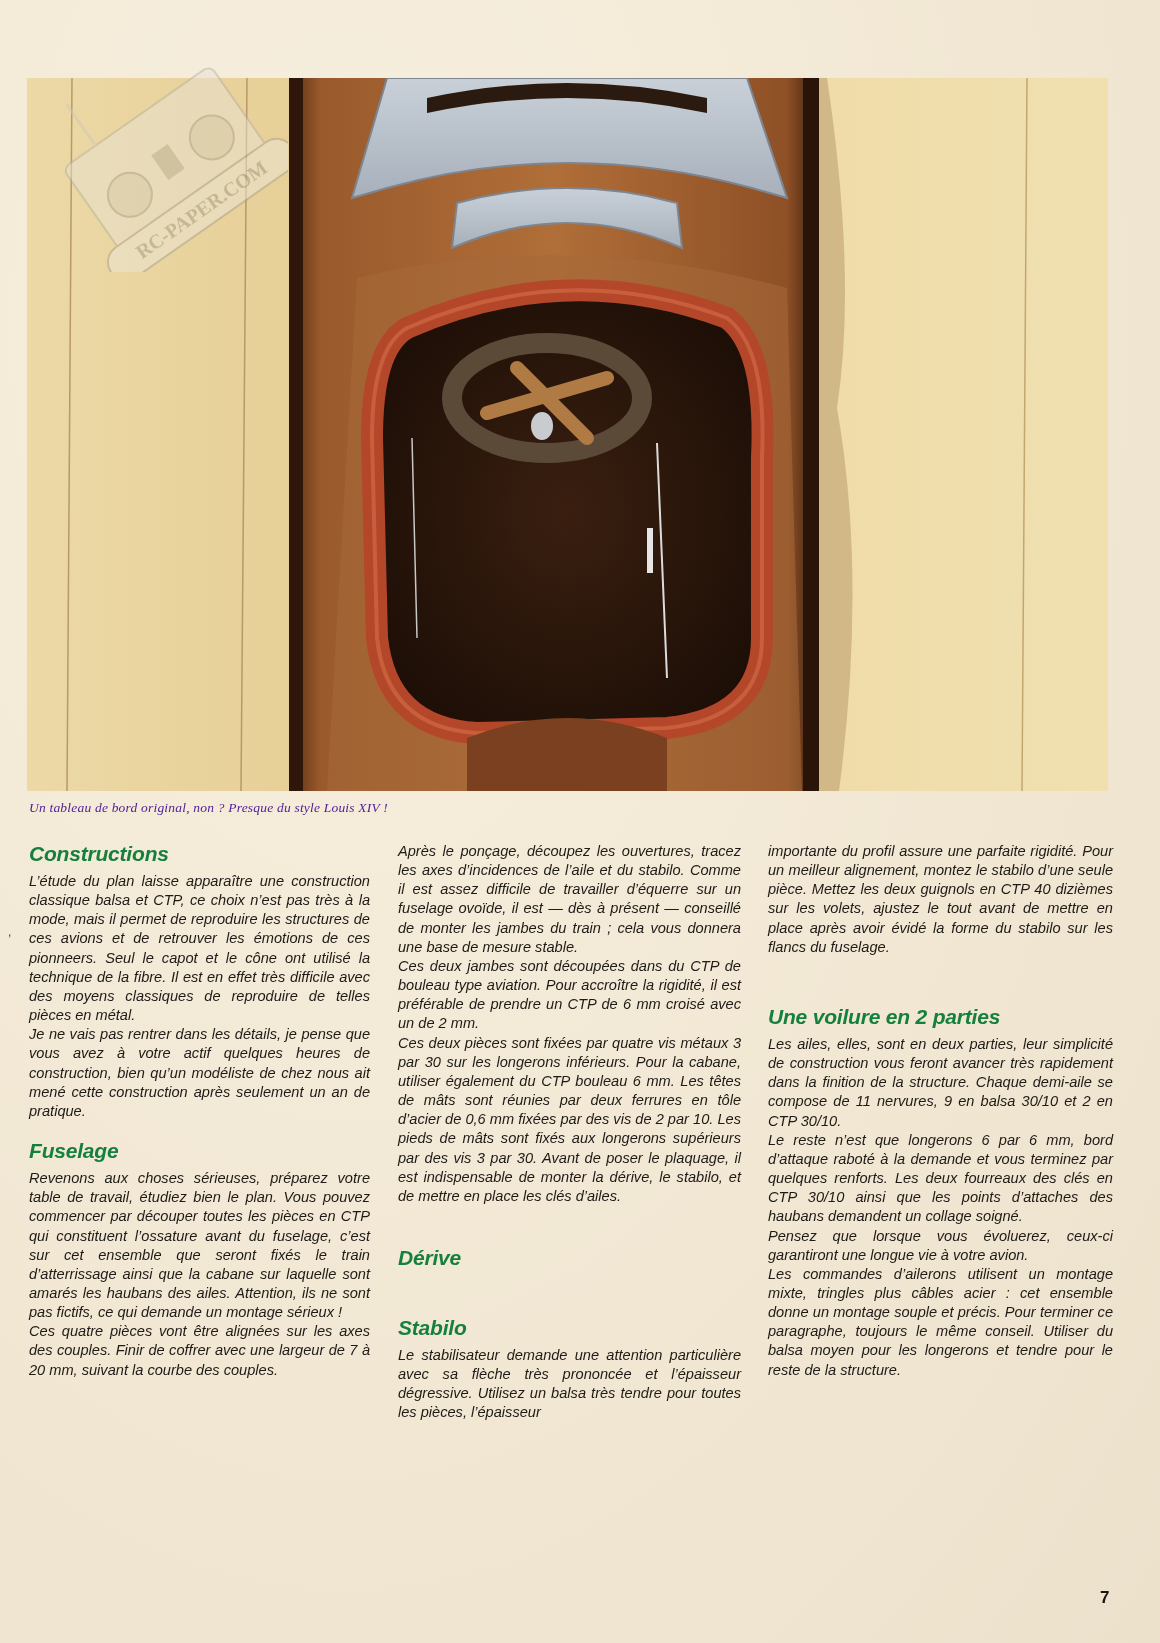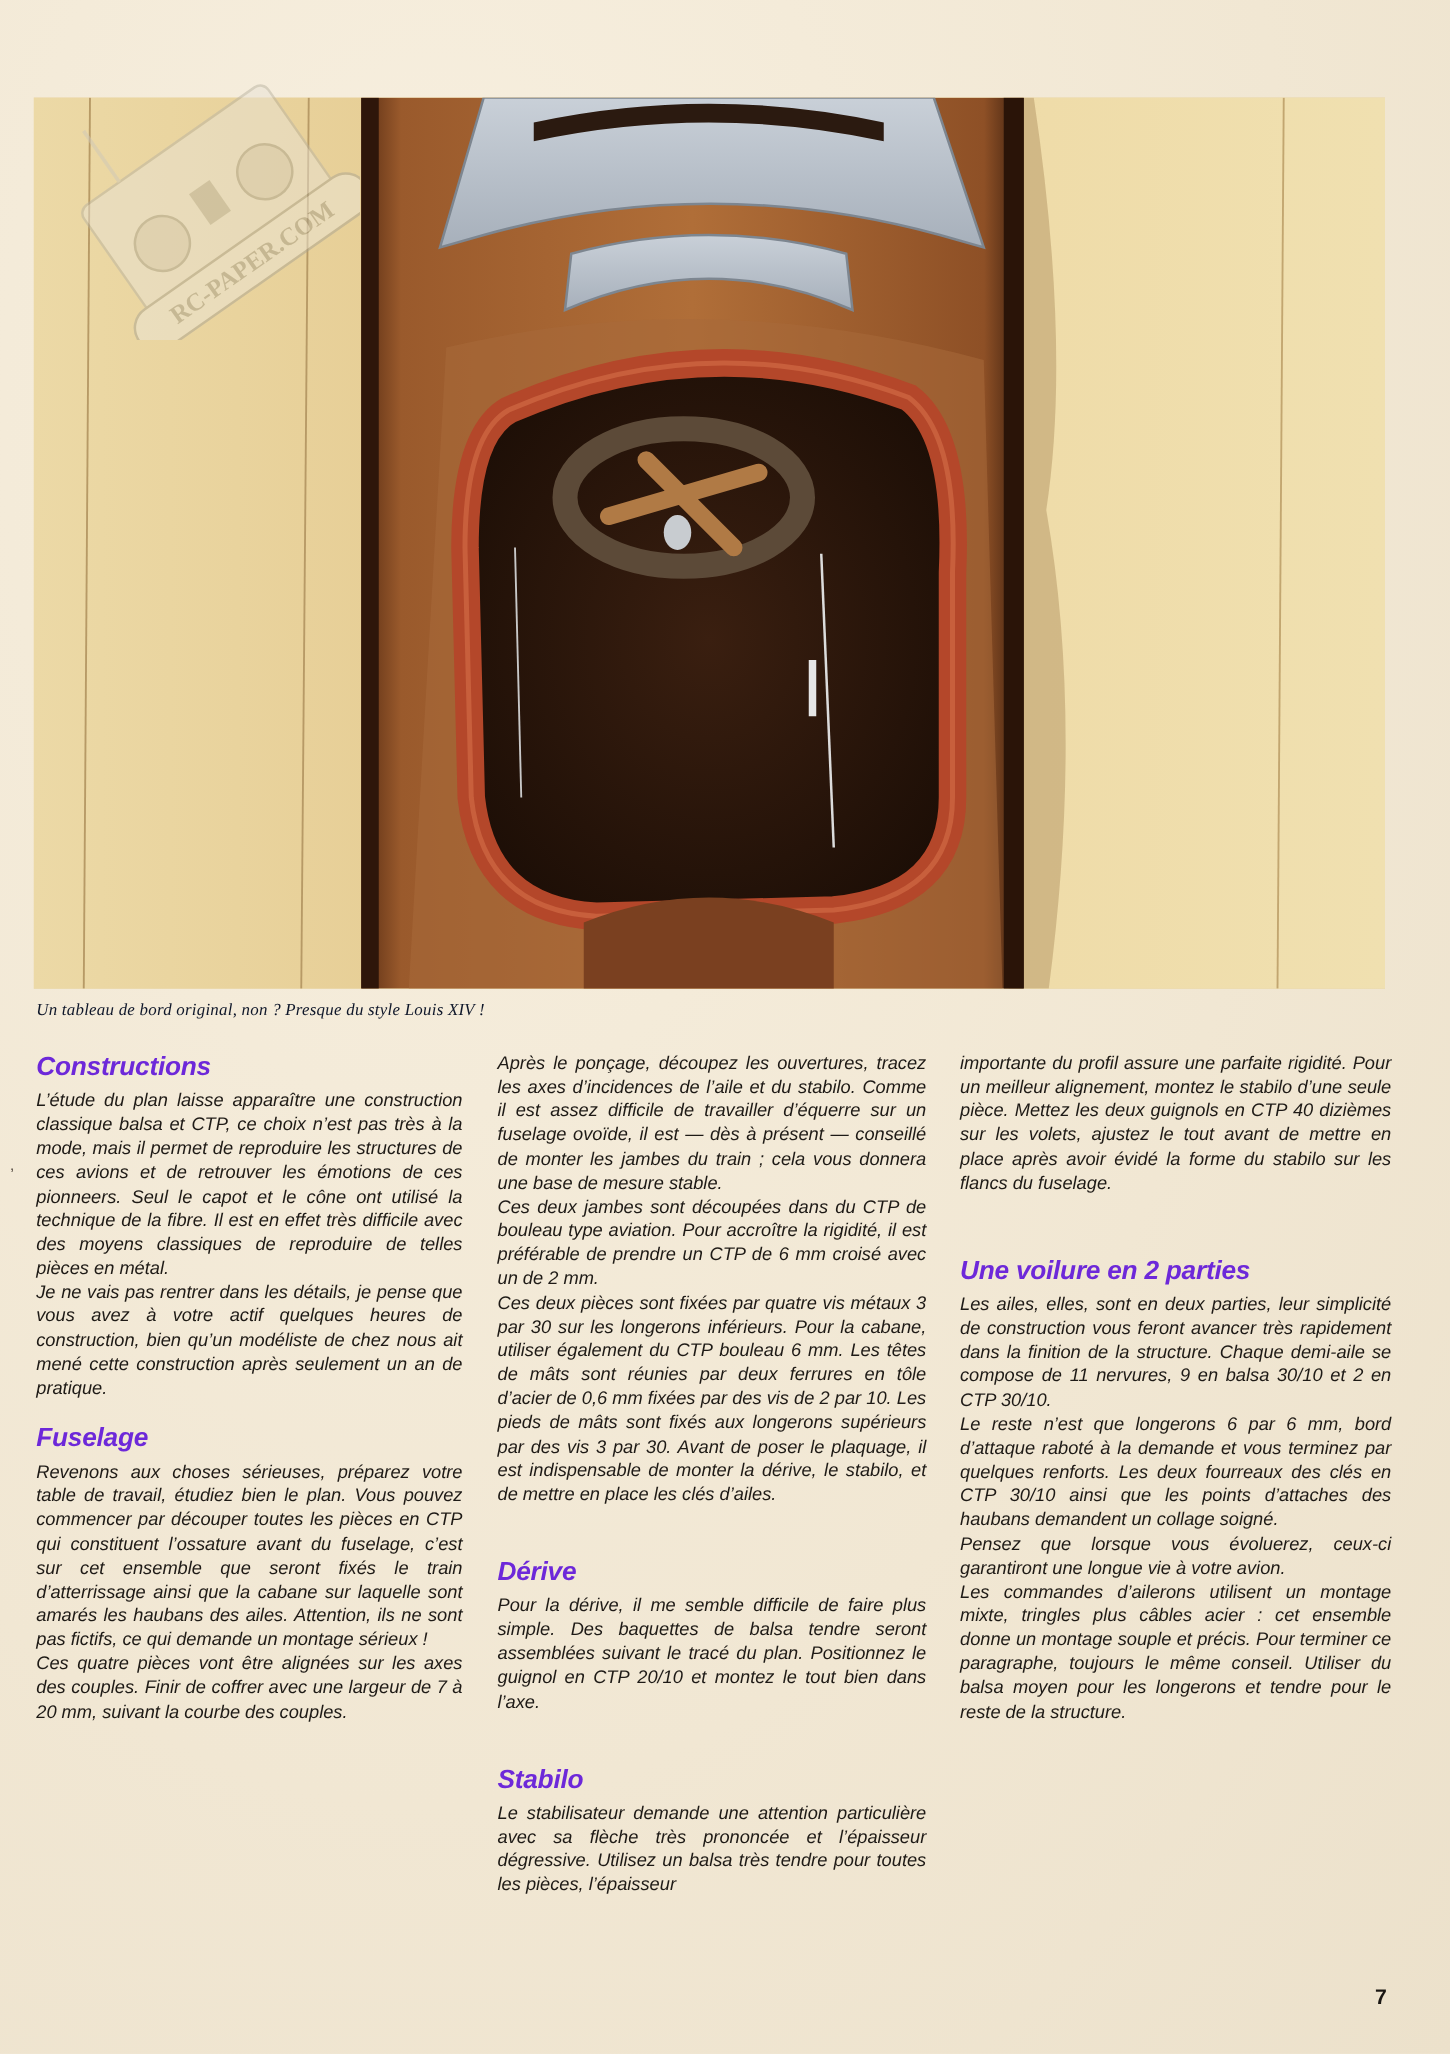--- a/index.html
+++ b/index.html
@@ -15,35 +15,35 @@
     overflow: hidden; background: #e9d6a6;
   }
   .photo svg { display: block; width: 100%; height: 100%; }
   .watermark {
     position: absolute; left: 48px; top: 52px; width: 240px; height: 220px;
     opacity: 0.55; pointer-events: none;
   }
   .caption {
     position: absolute; left: 29px; top: 800px; width: 1000px;
     font-family: "Liberation Serif", serif; font-style: italic; font-size: 13.5px;
-    color: #0f172a; letter-spacing: 0.2px;
+    color: #4c1d95; letter-spacing: 0.2px;
   }
   .col {
     position: absolute; top: 838px;
     font-size: 14.6px; line-height: 19.15px; text-align: justify;
     hyphens: manual;
   }
   .col1 { left: 29px; width: 341px; top: 842px; }
   .col2 { left: 398px; width: 343px; top: 842px; }
   .col3 { left: 768px; width: 345px; top: 842px; }
   .col p { margin: 0; font-style: italic; }
   h2 {
     font-family: "Liberation Sans", sans-serif;
     font-weight: bold; font-style: italic; font-size: 21px;
-    margin: 0 0 6px 0; letter-spacing: -0.2px; color: #6d28d9;
+    margin: 0 0 6px 0; letter-spacing: -0.2px; color: #15803d;
     line-height: 24px;
   }
   .gap-sm { height: 18px; }
   .gap-md { height: 40px; }
   .gap-lg { height: 48px; }
   .page-number {
     position: absolute; left: 1100px; top: 1588px;
     font-weight: bold; font-size: 17px; color: #1a1713;
   }
   .stray {
@@ -138,21 +138,20 @@
   <p>Revenons aux choses sérieuses, préparez votre table de travail, étudiez bien le plan. Vous pouvez commencer par découper toutes les pièces en CTP qui constituent l’ossature avant du fuselage, c’est sur cet ensemble que seront fixés le train d’atterrissage ainsi que la cabane sur laquelle sont amarés les haubans des ailes. Attention, ils ne sont pas fictifs, ce qui demande un montage sérieux !</p>
   <p>Ces quatre pièces vont être alignées sur les axes des couples. Finir de coffrer avec une largeur de 7 à 20 mm, suivant la courbe des couples.</p>
 </div>
 
 <div class="col col2">
   <p>Après le ponçage, découpez les ouvertures, tracez les axes d’incidences de l’aile et du stabilo. Comme il est assez difficile de travailler d’équerre sur un fuselage ovoïde, il est — dès à présent — conseillé de monter les jambes du train ; cela vous donnera une base de mesure stable.</p>
   <p>Ces deux jambes sont découpées dans du CTP de bouleau type aviation. Pour accroître la rigidité, il est préférable de prendre un CTP de 6 mm croisé avec un de 2 mm.</p>
   <p>Ces deux pièces sont fixées par quatre vis métaux 3 par 30 sur les longerons inférieurs. Pour la cabane, utiliser également du CTP bouleau 6 mm. Les têtes de mâts sont réunies par deux ferrures en tôle d’acier de 0,6 mm fixées par des vis de 2 par 10. Les pieds de mâts sont fixés aux longerons supérieurs par des vis 3 par 30. Avant de poser le plaquage, il est indispensable de monter la dérive, le stabilo, et de mettre en place les clés d’ailes.</p>
   <div class="gap-md"></div>
   <h2>Dérive</h2>
-  <p>Pour la dérive, il me semble difficile de faire plus simple. Des baquettes de balsa tendre seront assemblées suivant le tracé du plan. Positionnez le guignol en CTP 20/10 et montez le tout bien dans l’axe.</p>
   <div class="gap-md"></div>
   <h2>Stabilo</h2>
   <p>Le stabilisateur demande une attention particulière avec sa flèche très prononcée et l’épaisseur dégressive. Utilisez un balsa très tendre pour toutes les pièces, l’épaisseur</p>
 </div>
 
 <div class="col col3">
   <p>importante du profil assure une parfaite rigidité. Pour un meilleur alignement, montez le stabilo d’une seule pièce. Mettez les deux guignols en CTP 40 dizièmes sur les volets, ajustez le tout avant de mettre en place après avoir évidé la forme du stabilo sur les flancs du fuselage.</p>
   <div class="gap-lg"></div>
   <h2>Une voilure en 2 parties</h2>
   <p>Les ailes, elles, sont en deux parties, leur simplicité de construction vous feront avancer très rapidement dans la finition de la structure. Chaque demi-aile se compose de 11 nervures, 9 en balsa 30/10 et 2 en CTP 30/10.</p>

